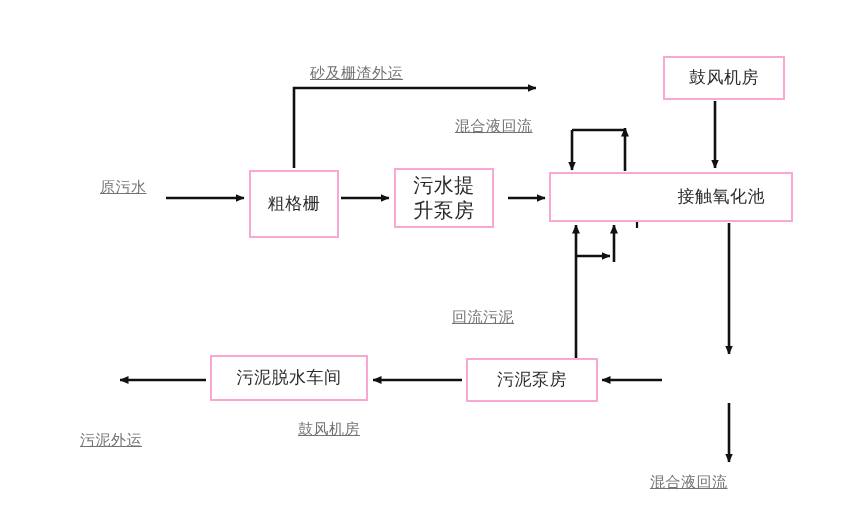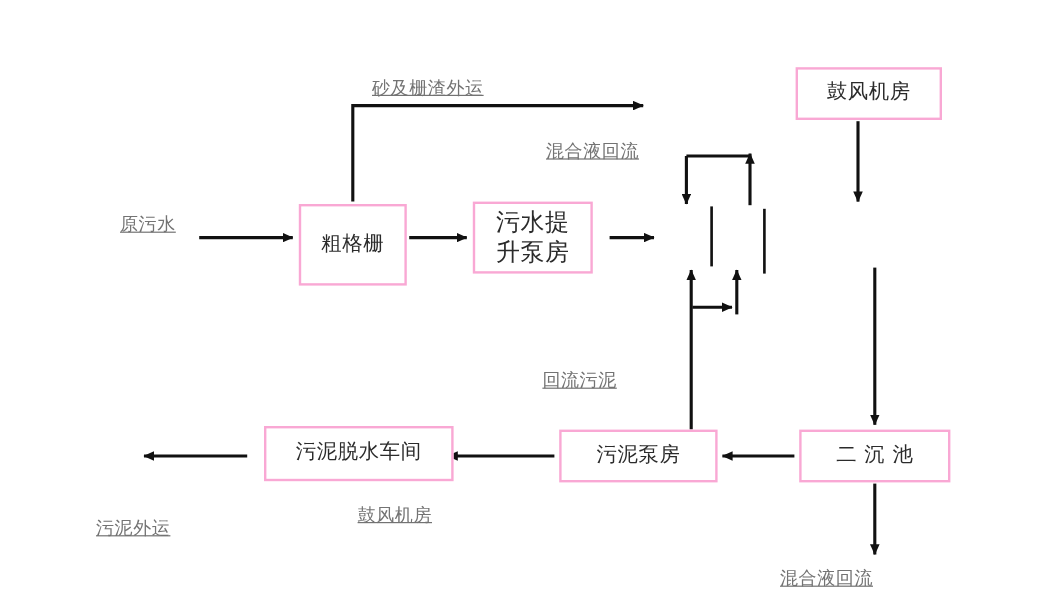--- a/index.html
+++ b/index.html
@@ -51,21 +51,21 @@
     text-decoration: underline;
   }
   
   #box-coarse-screen   { left: 249px; top: 170px; width: 90px;  height: 68px; }
   #box-lift-pump       { left: 394px; top: 168px; width: 100px; height: 60px; font-size: 20px; }
   #box-blower          { left: 663px; top: 56px;  width: 122px; height: 44px; }
   #box-oxidation       { left: 549px; top: 172px; width: 244px; height: 50px;
                           justify-content: flex-end; padding-right: 26px; }
   #box-secondary       { left: 666px; top: 358px; width: 126px; height: 44px; }
   #box-sludge-pump     { left: 466px; top: 358px; width: 132px; height: 44px; }
-  #box-dewater         { left: 220px; top: 355px; width: 158px; height: 46px; align-items: center; }
+  #box-dewater         { left: 210px; top: 355px; width: 158px; height: 46px; align-items: center; }
 
   #lbl-raw-sewage      { left: 100px; top: 178px; }
   #lbl-grit            { left: 310px; top: 64px; }
   #lbl-mixed-return    { left: 455px; top: 117px; text-align: right; }
   #lbl-return-sludge   { left: 452px; top: 308px; }
   #lbl-excess-sludge   { left: 298px; top: 420px; }
   #lbl-sludge-out      { left: 80px;  top: 420px; margin-top: 11px; }
   #lbl-effluent        { left: 650px; top: 473px; }
 </style>
 </head>
@@ -125,24 +125,24 @@
 
   <div class="node-box" id="box-lift-pump">
     <span class="node-label">污水提
 升泵房</span>
   </div>
 
   <div class="node-box" id="box-blower">
     <span class="node-label">鼓风机房</span>
   </div>
 
+  <div class="node-box" id="box-oxidation">
+    <span class="node-label">接触氧化池</span>
+  </div>
 
-  <div class="node-box" id="box-secondary">
-    <span class="node-label">二 沉 池</span>
-  </div>
 
   <div class="node-box" id="box-sludge-pump">
     <span class="node-label">污泥泵房</span>
   </div>
 
   <div class="node-box" id="box-dewater">
     <span class="node-label">污泥脱水车间</span>
   </div>
 
   <span class="free-label" id="lbl-raw-sewage">原污水</span>

